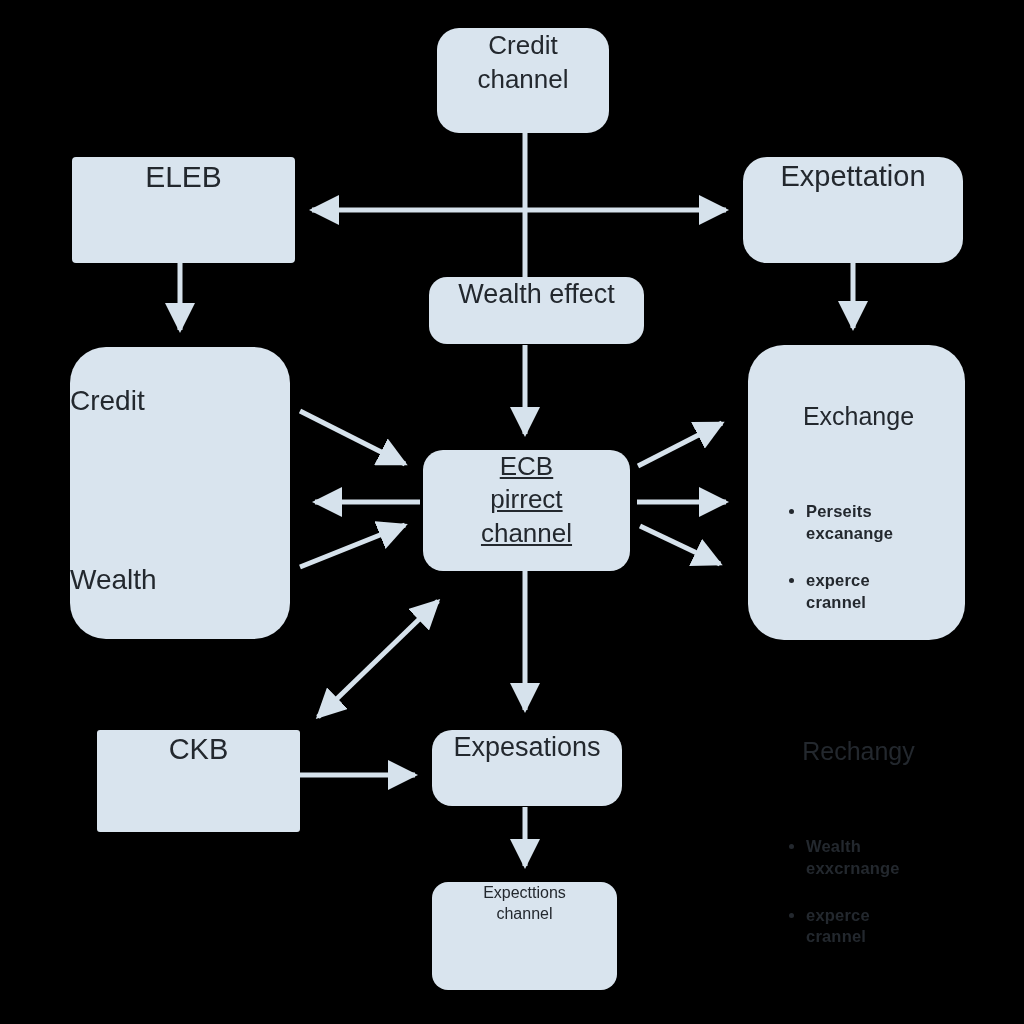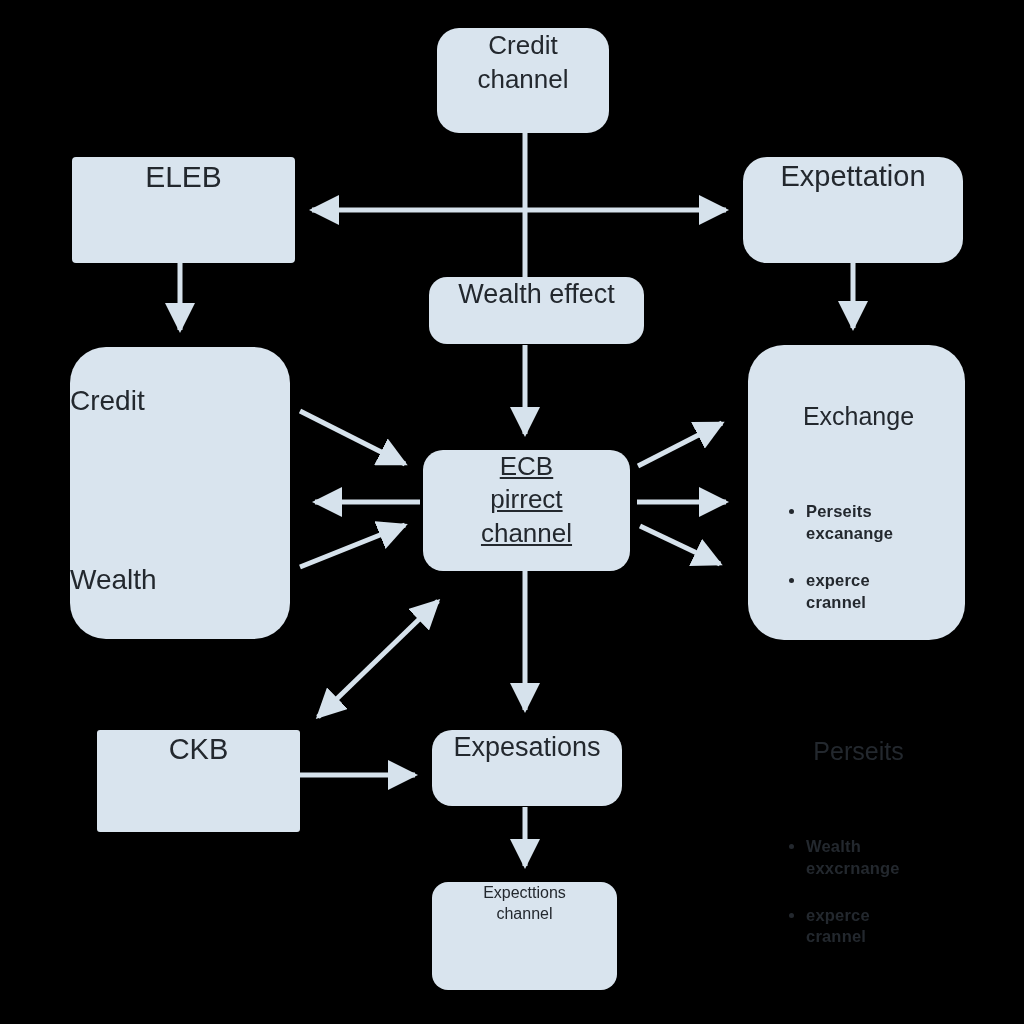--- a/index.html
+++ b/index.html
@@ -105,21 +105,21 @@
 
   <div class="node n-exchange">
     <div class="section">
       <div class="section-heading">Exchange</div>
       <ul class="bullet-list">
         <li>Perseits excanange</li>
         <li>experce crannel</li>
       </ul>
     </div>
     <div class="section">
-      <div class="section-heading">Perseits</div>
+      <div class="section-heading">Rechangy</div>
       <ul class="bullet-list">
         <li>Wealth exxcrnange</li>
         <li>experce crannel</li>
       </ul>
     </div>
   </div>
 
   <div class="node n-ckb">
     <span>CKB</span>
   </div>

